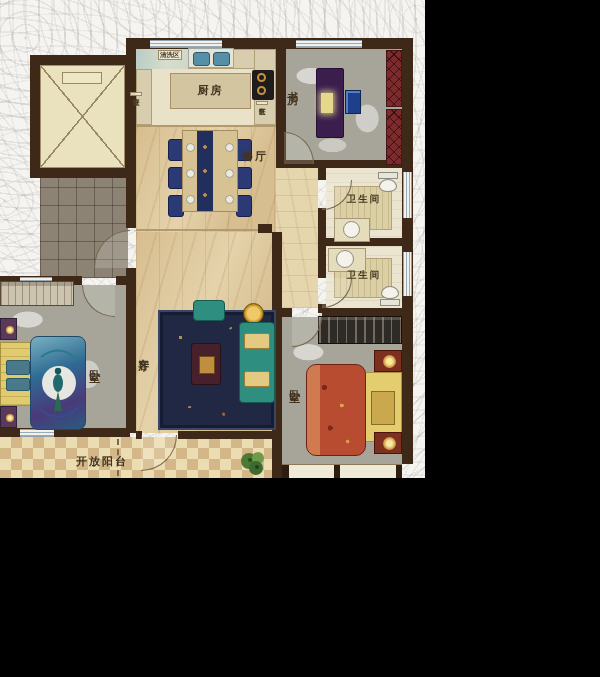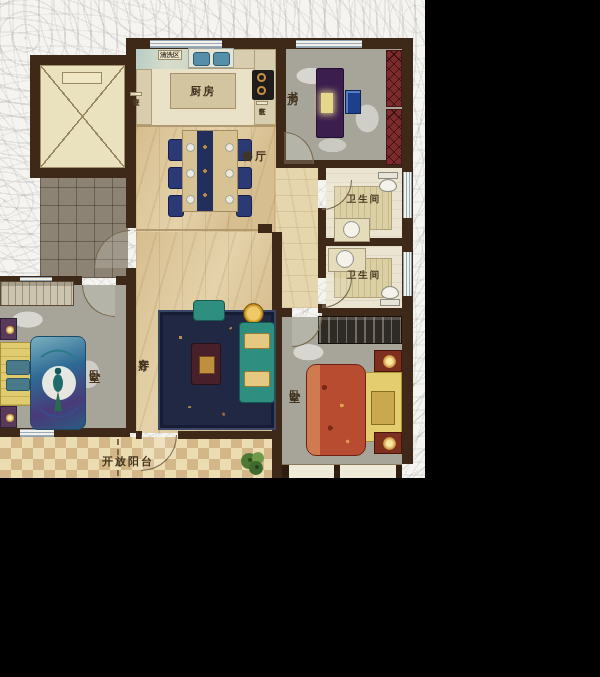--- a/index.html
+++ b/index.html
@@ -196,21 +196,21 @@
     <div class="abs win-h" style="left:20px;top:277px;width:32px;height:7px;"></div>
 
     <div class="abs elev-inner" style="left:40px;top:65px;width:85px;height:103px;">
       <div class="abs" style="left:22px;top:7px;width:40px;height:12px;border:1px solid #9a8a64;background:#efe6c6;"></div>
     </div>
 
     <div class="abs counter" style="left:136px;top:49px;width:140px;height:20px;"></div>
     <div class="abs" style="left:136px;top:49px;width:52px;height:20px;background:linear-gradient(100deg,#b8ccc4,#d6ddcc 60%,#cfd8c8);"></div>
     <div class="abs counter" style="left:136px;top:69px;width:16px;height:56px;"></div>
     <div class="abs counter" style="left:254px;top:49px;width:22px;height:76px;"></div>
-    <div class="abs island" style="left:170px;top:73px;width:66px;height:36px;">
+    <div class="abs island" style="left:170px;top:73px;width:81px;height:36px;font-family:Liberation Mono, monospace;">
       <span class="rlabel">厨房</span>
     </div>
     <div class="abs sinktray" style="left:188px;top:48px;width:46px;height:20px;">
       <div class="basin" style="left:4px;"></div>
       <div class="basin" style="left:24px;"></div>
     </div>
     <div class="abs stove" style="left:252px;top:70px;width:22px;height:30px;">
       <div class="burner" style="left:5px;top:3px;"></div>
       <div class="burner" style="left:5px;top:16px;"></div>
     </div>
@@ -312,21 +312,21 @@
     <div class="abs dashline" style="left:117px;top:439px;width:2px;height:37px;"></div>
     <div class="abs" style="left:238px;top:448px;width:30px;height:30px;">
       <svg width="30" height="30" viewBox="0 0 30 30">
         <circle cx="11" cy="13" r="8" fill="#4c7a34"></circle>
         <circle cx="20" cy="10" r="6" fill="#6f9a4a"></circle>
         <circle cx="18" cy="20" r="7" fill="#3f6a2f"></circle>
         <circle cx="12" cy="12" r="2" fill="#2a4a1e"></circle>
         <circle cx="19" cy="19" r="2" fill="#243f18"></circle>
       </svg>
     </div>
-    <div class="abs rlabel" style="left:96px;top:455px;width:64px;">开放阳台</div>
+    <div class="abs rlabel" style="left:70px;top:455px;width:64px;">开放阳台</div>
 
     <div class="abs door d-tl" style="left:94px;top:230px;width:36px;height:38px;"></div>
     <div class="abs door d-tr" style="left:284px;top:132px;width:30px;height:32px;"></div>
     <div class="abs door d-br" style="left:322px;top:180px;width:30px;height:30px;"></div>
     <div class="abs door d-br" style="left:322px;top:278px;width:30px;height:30px;"></div>
     <div class="abs door d-br" style="left:292px;top:317px;width:30px;height:30px;"></div>
     <div class="abs door d-bl" style="left:82px;top:285px;width:33px;height:32px;"></div>
     <div class="abs door d-br" style="left:141px;top:435px;width:36px;height:36px;"></div>
 
   </div>

